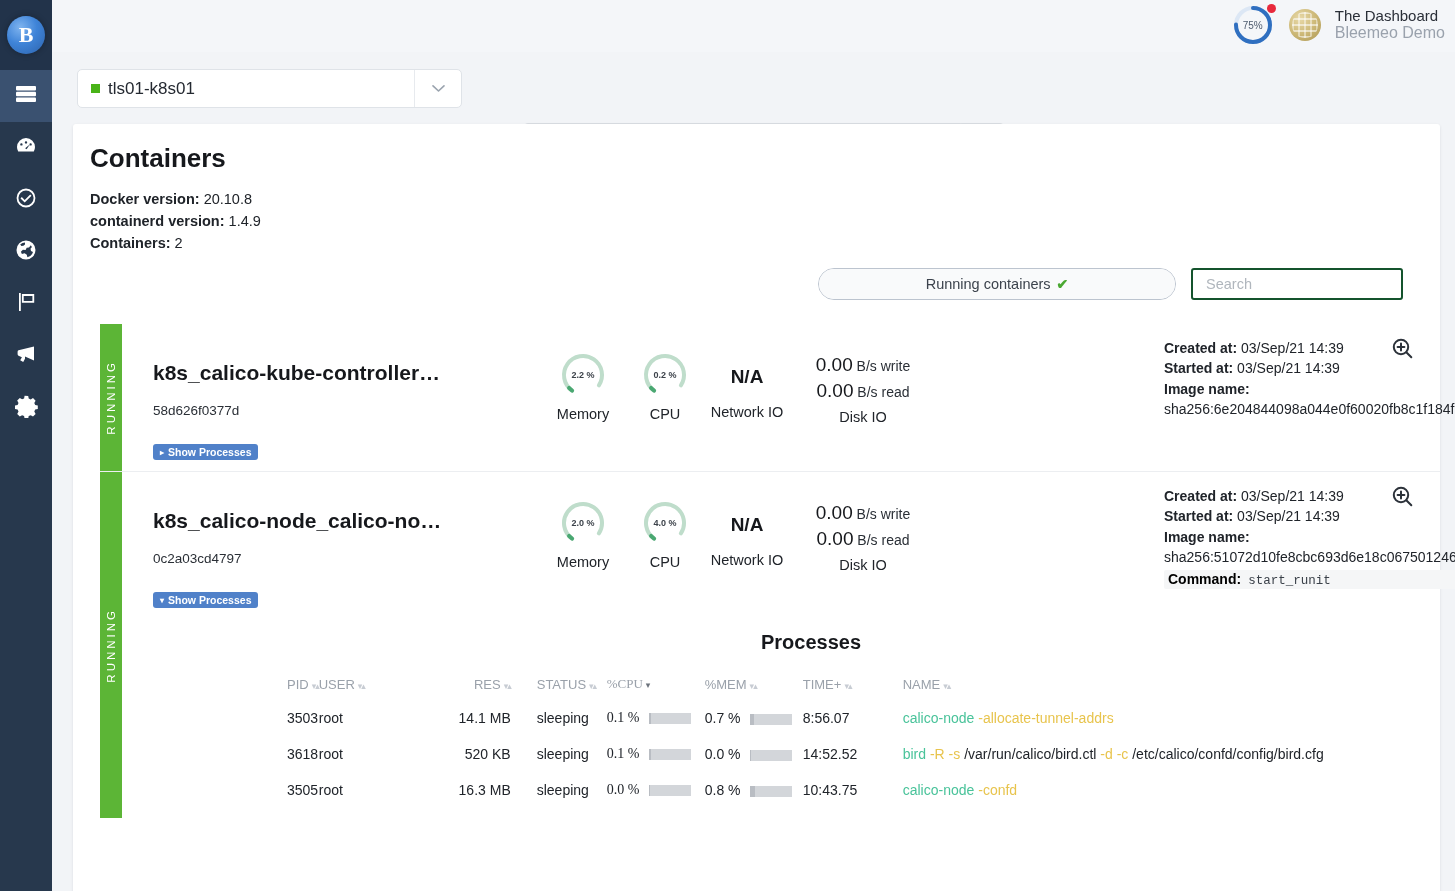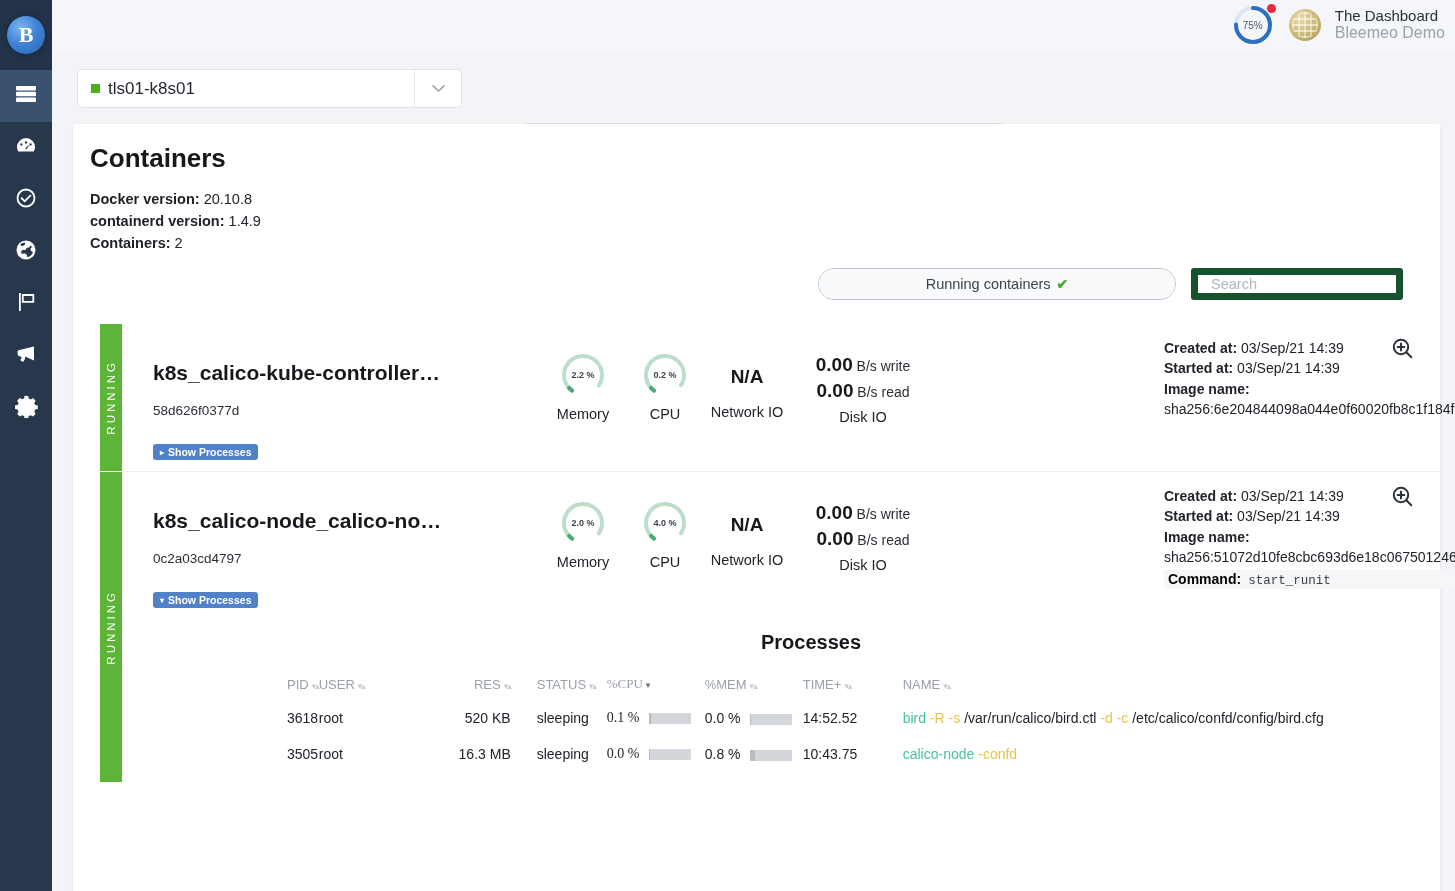--- a/index.html
+++ b/index.html
@@ -134,21 +134,21 @@
   .toggle-opt {
     flex: 1; display: flex; align-items: center; justify-content: center;
     font-size: 14.5px; cursor: pointer; gap: 6px;
   }
   .toggle-opt.on { background: #f9fafb; color: #3c434d; }
   .toggle-opt.off { background: #4f8fd9; color: #ffffff; border-radius: 0 16px 16px 0; }
   .check { color: #4aa832; font-weight: bold; font-size: 14px; }
   #search-box {
     position: absolute; left: 1118px; top: 0;
     width: 212px; height: 32px;
-    border: 7px solid #14532d; border-radius: 3px; background: #ffffff;
+    border: 2px solid #14532d; border-radius: 3px; background: #ffffff;
     display: flex; align-items: center; padding-left: 11px;
   }
   #search-input {
     border: none; outline: none; width: 100%; font-size: 14.5px; color: #3b4149;
     font-family: "Liberation Sans", sans-serif; background: transparent;
   }
   #search-input::placeholder { color: #b0b6bd; }
   
   #cards { position: absolute; left: 27px; top: 200px; right: 0; }
   .card {
@@ -188,21 +188,21 @@
   .gauge { position: relative; width: 46px; height: 46px; margin: 0 auto; }
   .gauge svg { width: 46px; height: 46px; display: block; }
   .gauge-val {
     position: absolute; left: 0; top: 0; width: 46px; height: 46px;
     display: flex; align-items: center; justify-content: center;
     font-size: 9px; font-weight: bold; color: #3c424a;
   }
   .metric-label { margin-top: 8px; font-size: 14.5px; color: #20242a; }
   .na { font-size: 19px; font-weight: bold; color: #16181c; padding-top: 14px; }
   .io-line { font-size: 14px; color: #2a2f36; line-height: 1.35; white-space: nowrap; }
-  .io-line b { font-size: 19px; font-weight: bold; color: #16181c; }
+  .io-line b { font-size: 19px; font-weight: normal; color: #16181c; }
   
   .info { position: absolute; left: 1042px; top: 14px; width: 300px; }
   .info-line { font-size: 14px; color: #20242a; line-height: 1.45; }
   .info-line b { font-weight: bold; }
   .info-hash { font-size: 14px; color: #20242a; line-height: 1.45; }
   .cmd-row {
     margin-top: 3px; display: flex; align-items: baseline; gap: 7px;
     background: #f5f6f7; border-radius: 2px; padding: 1px 4px;
   }
   .cmd-row b { font-size: 14px; }
@@ -503,20 +503,32 @@
                   <th class="col-user">USER<span class="sortarr">▾▴</span></th>
                   <th class="col-res">RES<span class="sortarr">▾▴</span></th>
                   <th class="col-status">STATUS<span class="sortarr">▾▴</span></th>
                   <th class="col-cpu">%CPU<span class="sortarr active">▾</span></th>
                   <th class="col-mem">%MEM<span class="sortarr">▾▴</span></th>
                   <th class="col-time">TIME+<span class="sortarr">▾▴</span></th>
                   <th class="col-name">NAME<span class="sortarr">▾▴</span></th>
                 </tr>
               </thead>
         <tbody>
+                <tr>
+      <td class="col-pid">3503</td>
+      <td class="col-user">root</td>
+      <td class="col-res">14.1 MB</td>
+      <td class="col-status">sleeping</td>
+      <td class="col-cpu">0.1 %
+        <span class="bar-wrap"><span class="bar-fill" style="width:4%"></span></span></td>
+      <td class="col-mem">0.7 %
+        <span class="bar-wrap"><span class="bar-fill" style="width:9%"></span></span></td>
+      <td class="col-time">8:56.07</td>
+      <td class="pname"><span class="cmdw">calico-node </span><span class="flag">-allocate-tunnel-addrs</span></td>
+    </tr>
                 <tr>
       <td class="col-pid">3618</td>
       <td class="col-user">root</td>
       <td class="col-res">520 KB</td>
       <td class="col-status">sleeping</td>
       <td class="col-cpu">0.1 %
         <span class="bar-wrap"><span class="bar-fill" style="width:4%"></span></span></td>
       <td class="col-mem">0.0 %
         <span class="bar-wrap"><span class="bar-fill" style="width:2%"></span></span></td>
       <td class="col-time">14:52.52</td>

